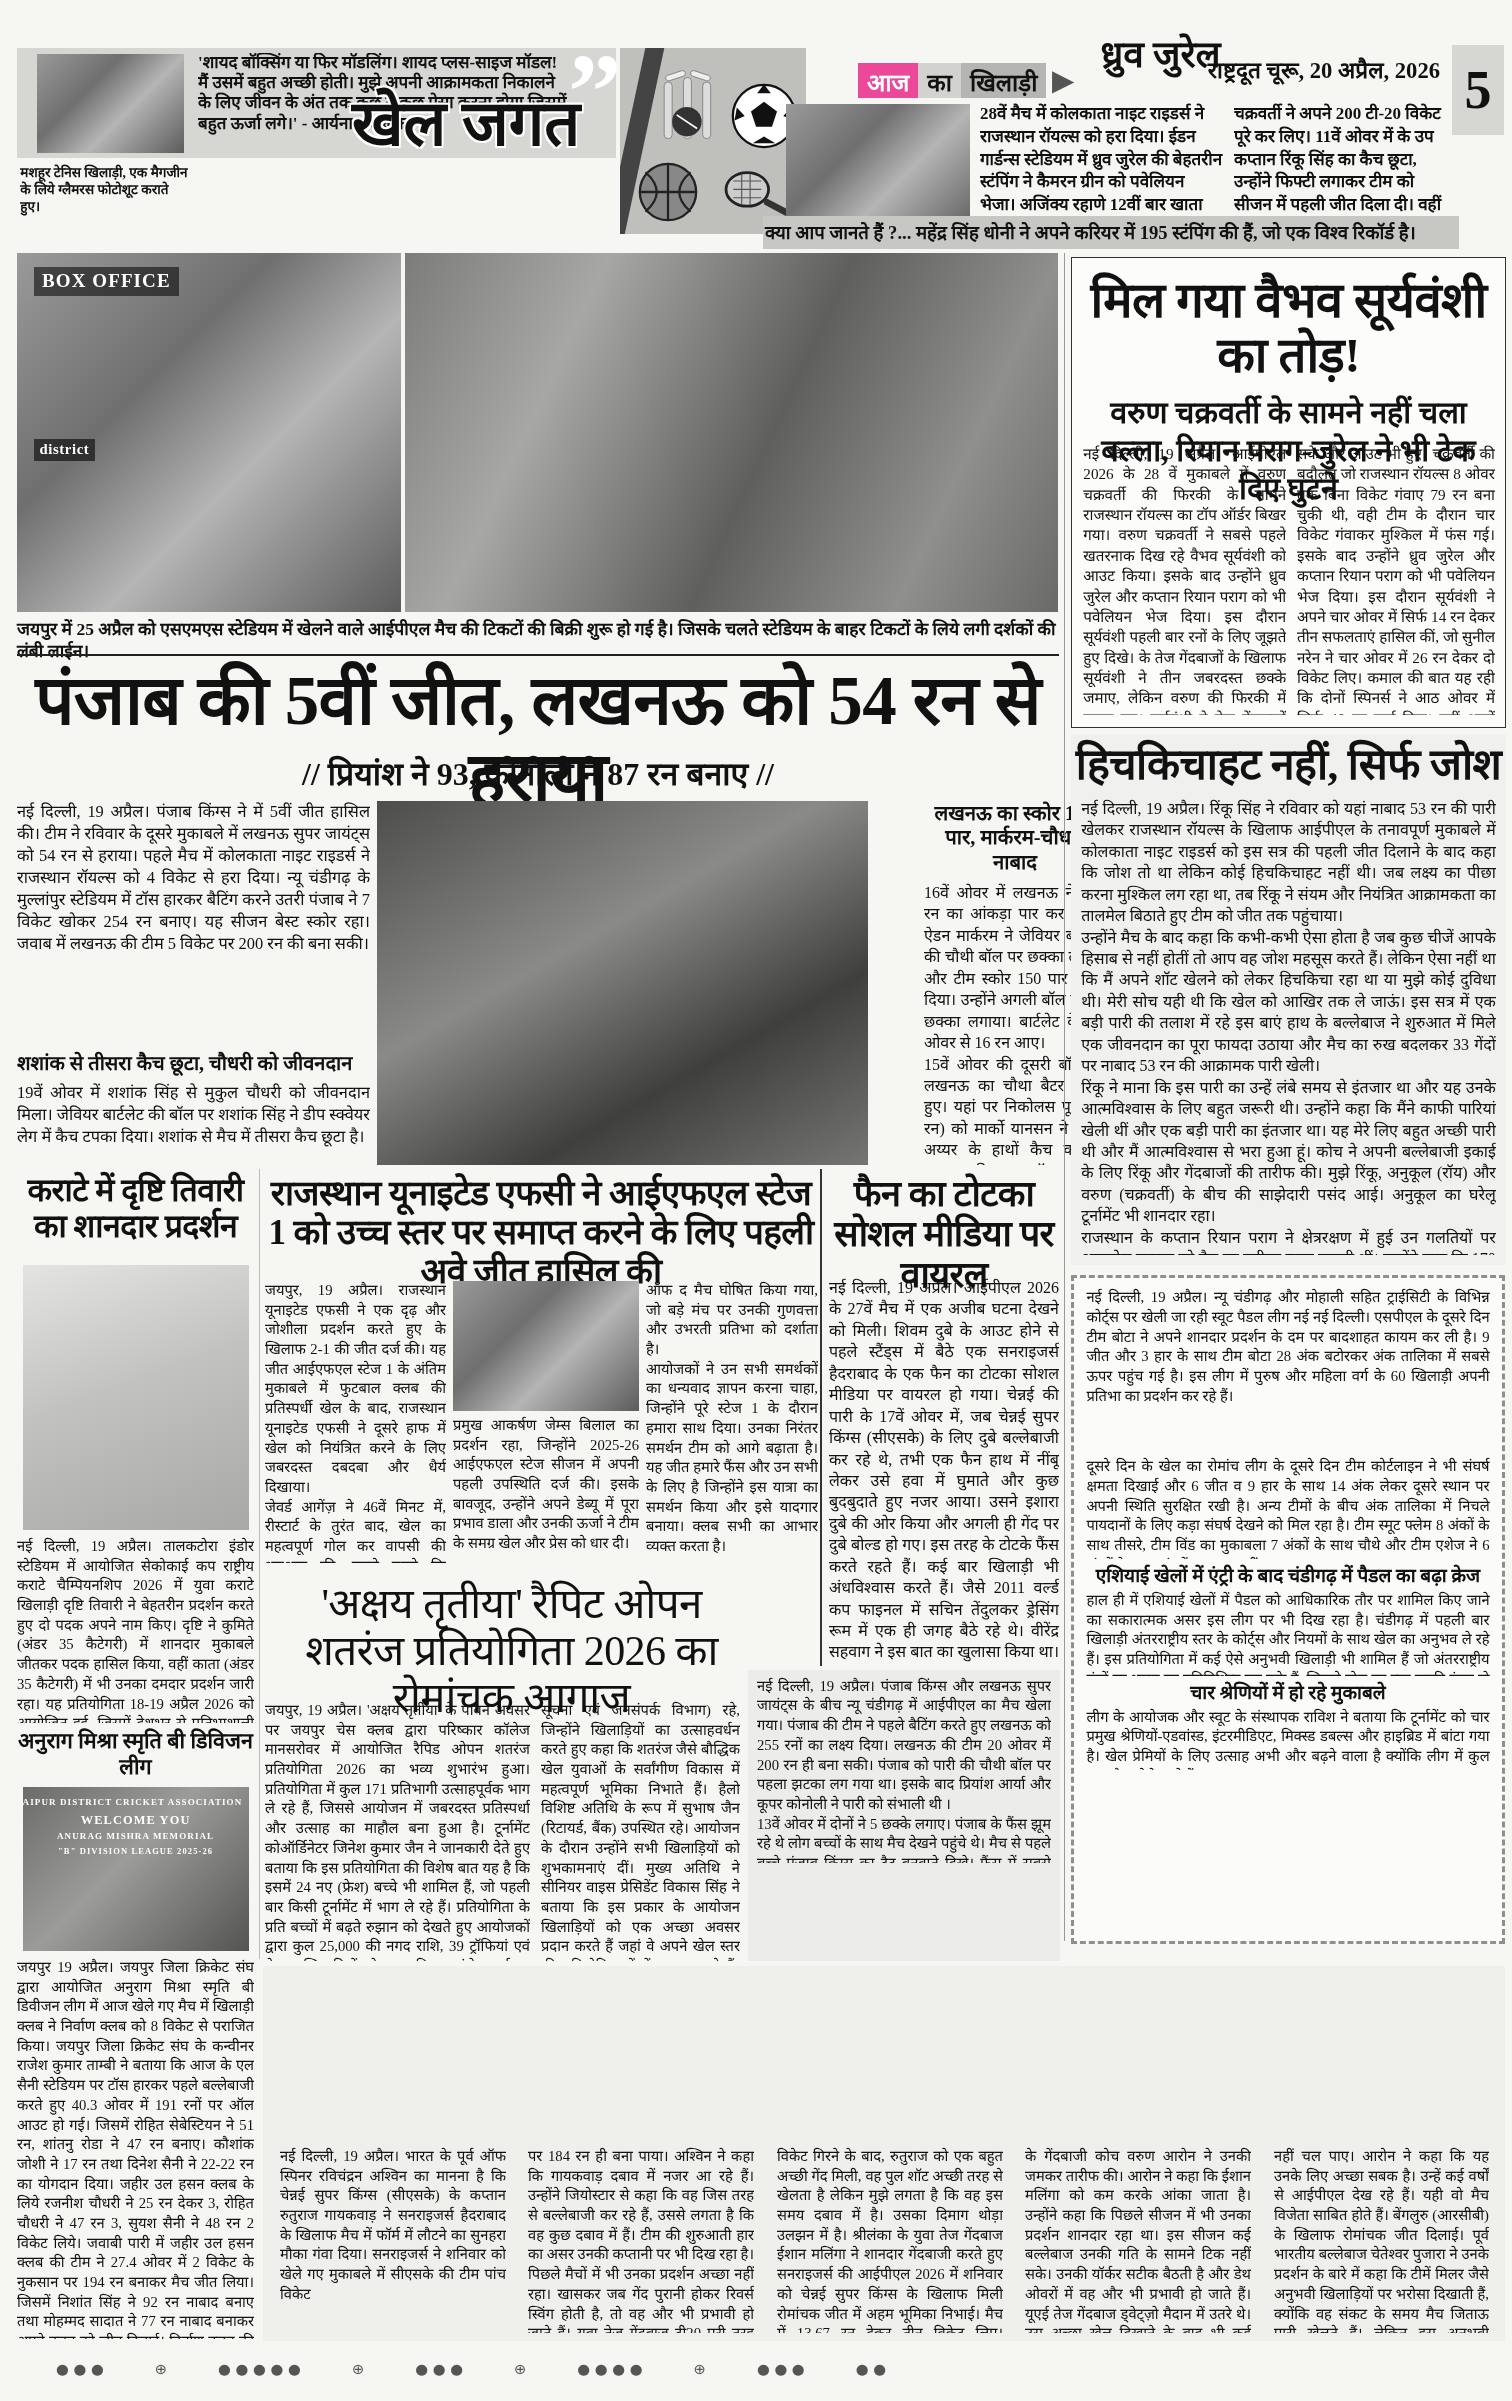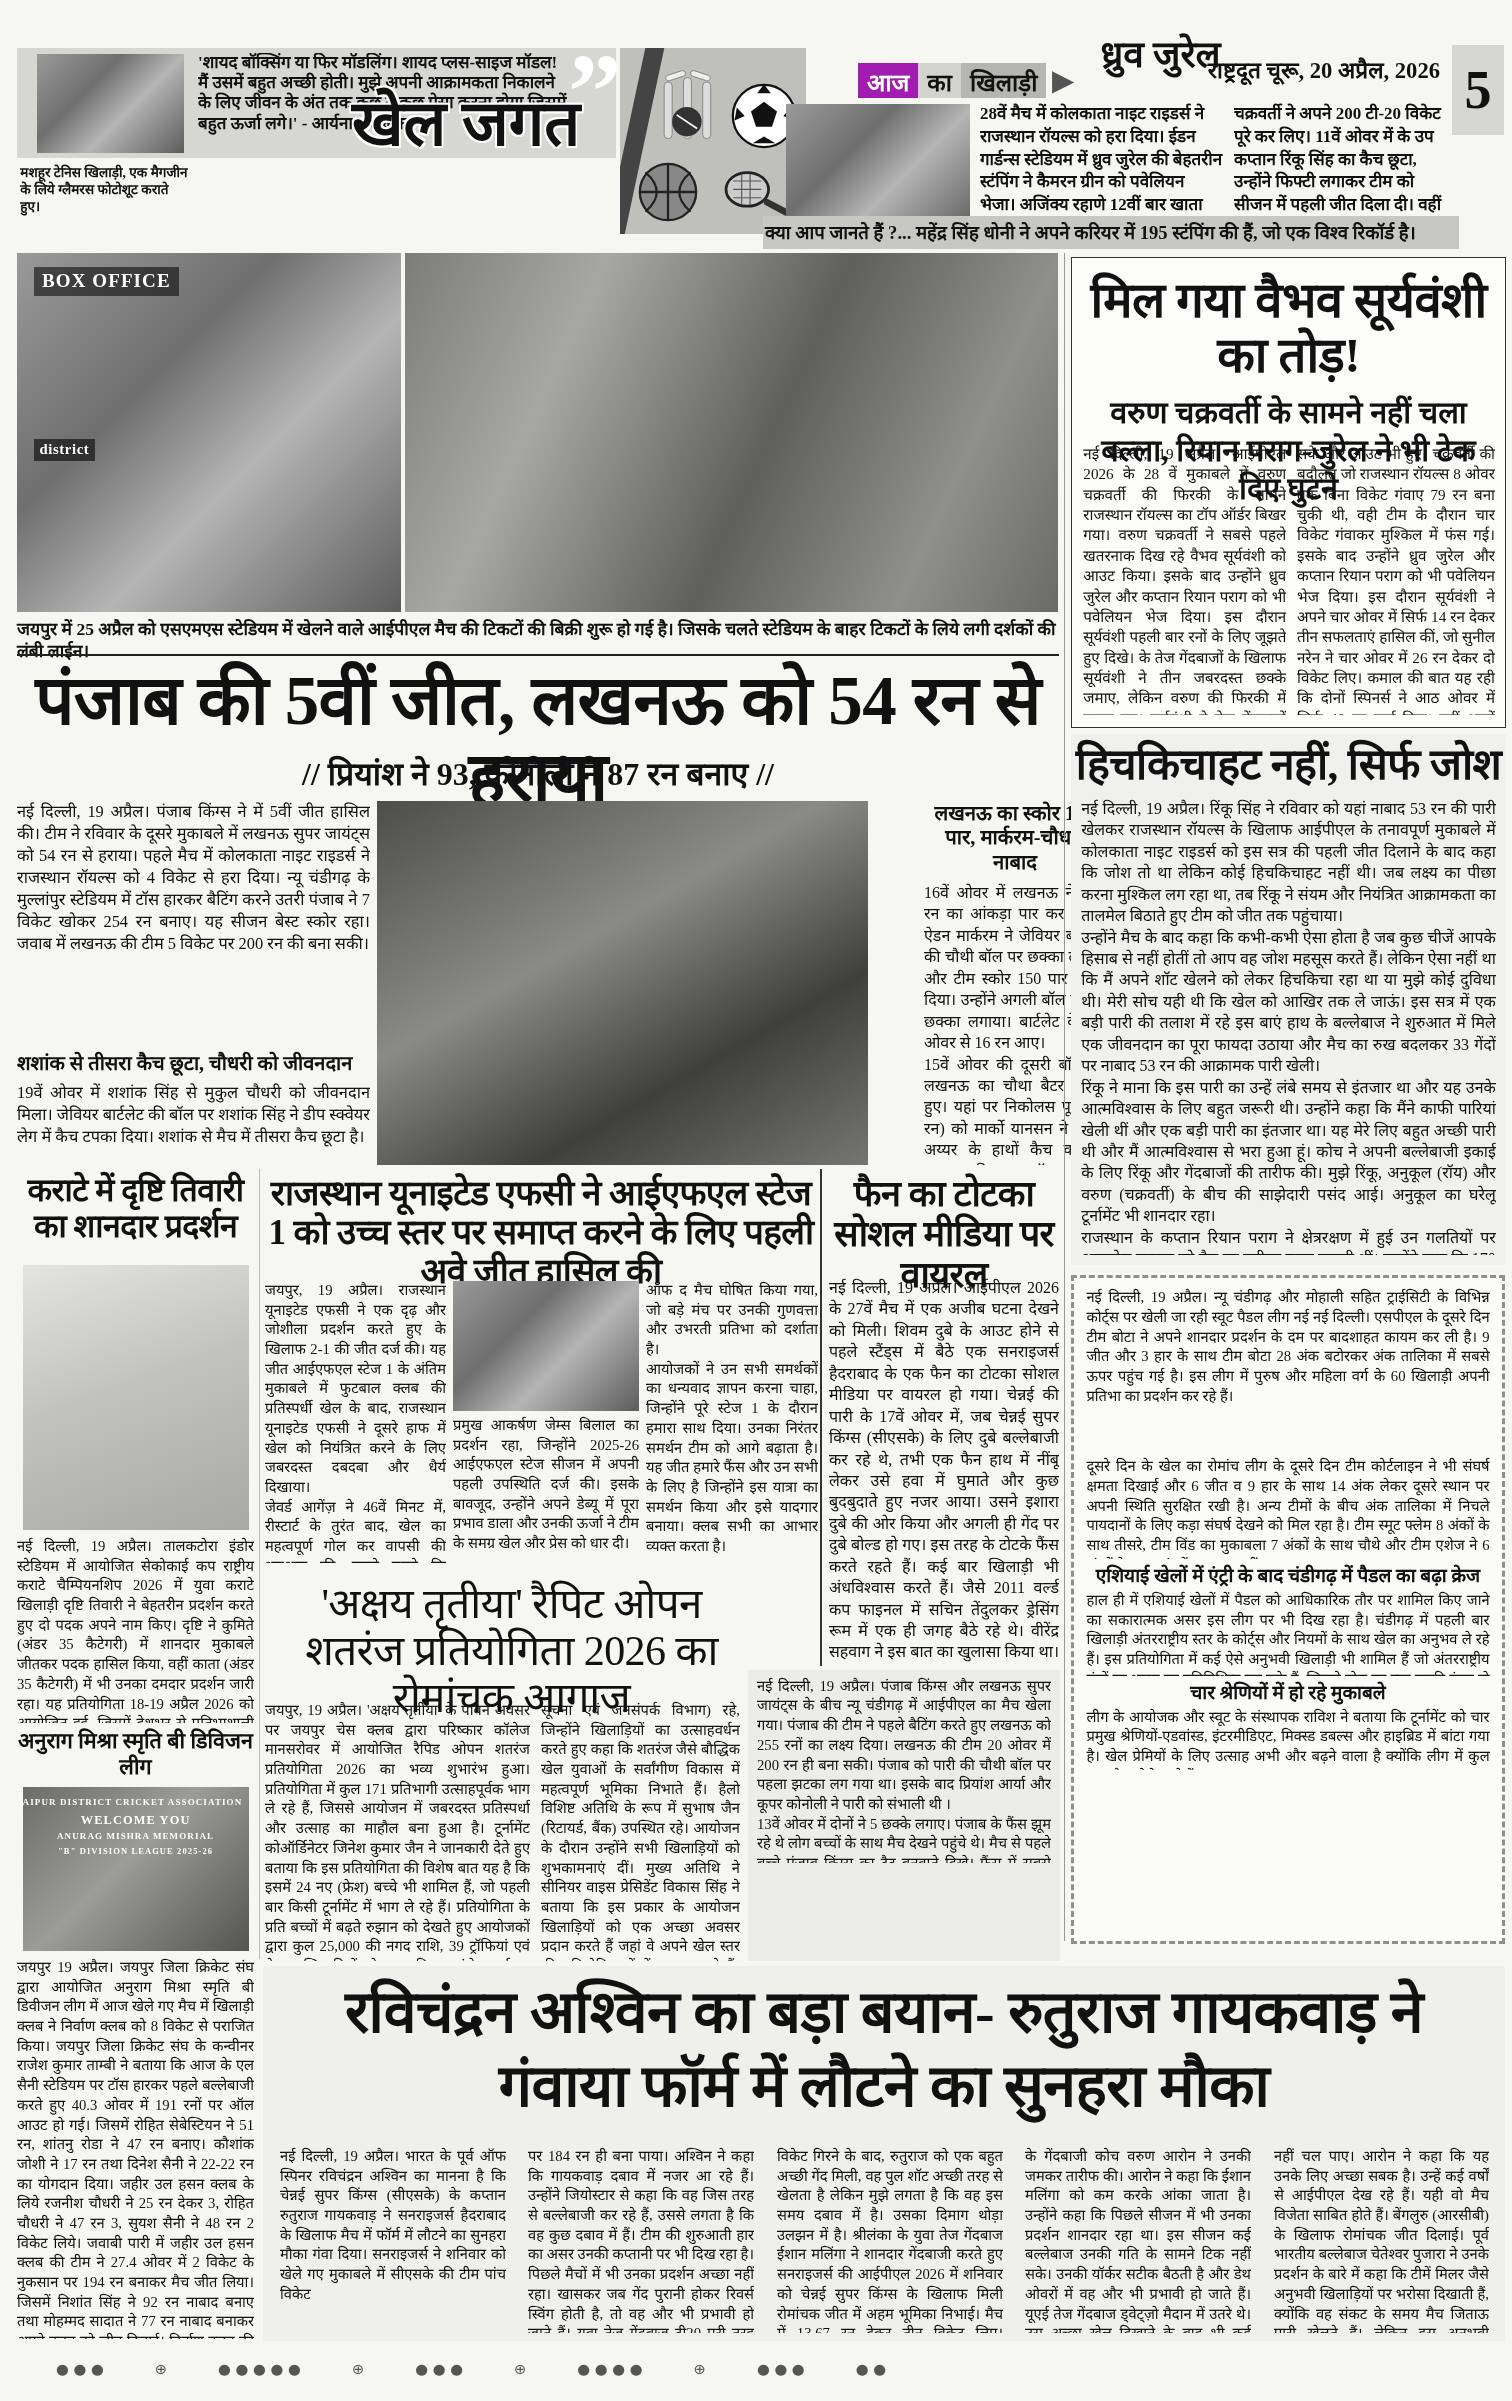--- a/index.html
+++ b/index.html
@@ -63,21 +63,21 @@
   </svg>
   <svg class="abs" style="left:102px;top:119px;" width="73" height="56" viewBox="0 0 130 100">
     <ellipse cx="45" cy="40" rx="38" ry="30" fill="#ccc" stroke="#222" stroke-width="5"></ellipse>
     <path d="M20 25 H70 M20 40 H70 M20 55 H70 M35 12 V68 M50 12 V68" stroke="#555" stroke-width="2"></path>
     <rect x="78" y="55" width="50" height="12" rx="6" fill="#333" transform="rotate(28 78 55)"></rect>
   </svg>
 </div>
 <div class="abs" style="left:308px;top:93px;width:316px;height:76px;font-size:63px;font-weight:bold;text-align:center;line-height:1;color:#111;text-shadow:1.7px 1.7px 0 #fff,-1.7px -1.7px 0 #fff,1.7px -1.7px 0 #fff,-1.7px 1.7px 0 #fff;">खेल जगत</div>
 
 <div class="abs" style="left:858px;top:63px;height:35px;display:flex;align-items:stretch;font-size:24px;">
-  <span class="kicker-seg" style="background:#a21caf;color:#fff;">आज</span>
+  <span class="kicker-seg" style="background:#ec4899;color:#fff;">आज</span>
   <span class="kicker-seg" style="background:#d2d2cf;color:#111;">का</span>
   <span class="kicker-seg" style="background:#b5b5b2;color:#111;">खिलाड़ी</span>
   <span style="color:#555;font-size:29px;line-height:35px;padding-left:5.6px;">▶</span>
 </div>
 <div class="abs" style="left:1042px;top:27px;width:237px;height:48px;font-size:37px;font-weight:bold;text-align:center;">ध्रुव जुरेल</div>
 <div class="abs photo" style="left:786px;top:104px;width:184px;height:133px;"></div>
 <div class="abs bodytext" style="left:980px;top:103px;width:243px;height:136px;font-size:17px;font-weight:bold;text-align:left;">28वें मैच में कोलकाता नाइट राइडर्स ने राजस्थान रॉयल्स को हरा दिया। ईडन गार्डन्स स्टेडियम में ध्रुव जुरेल की बेहतरीन स्टंपिंग ने कैमरन ग्रीन को पवेलियन भेजा। अजिंक्य रहाणे 12वीं बार खाता नहीं खोल सके। वहीं वरुण</div>
 <div class="abs bodytext" style="left:1234px;top:103px;width:209px;height:136px;font-size:17px;font-weight:bold;text-align:left;">चक्रवर्ती ने अपने 200 टी-20 विकेट पूरे कर लिए। 11वें ओवर में के उप कप्तान रिंकू सिंह का कैच छूटा, उन्होंने फिफ्टी लगाकर टीम को सीजन में पहली जीत दिला दी। वहीं कार्तिक त्यागी ने एक ही ओवर में 3 विकेट झटके।</div>
 
 <div class="abs" style="left:1158px;top:54px;width:282px;height:28px;font-size:22.6px;font-weight:bold;text-align:right;">राष्ट्रदूत चूरू, 20 अप्रैल, 2026</div>
@@ -163,21 +163,20 @@
   <div class="bodytext" style="margin:10.2px 12.4px 0;font-size:14.7px;height:169px;">नई दिल्ली, 19 अप्रैल। न्यू चंडीगढ़ और मोहाली सहित ट्राईसिटी के विभिन्न कोर्ट्स पर खेली जा रही स्वूट पैडल लीग नई नई दिल्ली। एसपीएल के दूसरे दिन टीम बोटा ने अपने शानदार प्रदर्शन के दम पर बादशाहत कायम कर ली है। 9 जीत और 3 हार के साथ टीम बोटा 28 अंक बटोरकर अंक तालिका में सबसे ऊपर पहुंच गई है। इस लीग में पुरुष और महिला वर्ग के 60 खिलाड़ी अपनी प्रतिभा का प्रदर्शन कर रहे हैं।</div>
   <div class="bodytext" style="margin:0 12.4px;font-size:14.7px;height:102px;">दूसरे दिन के खेल का रोमांच लीग के दूसरे दिन टीम कोर्टलाइन ने भी संघर्ष क्षमता दिखाई और 6 जीत व 9 हार के साथ 14 अंक लेकर दूसरे स्थान पर अपनी स्थिति सुरक्षित रखी है। अन्य टीमों के बीच अंक तालिका में निचले पायदानों के लिए कड़ा संघर्ष देखने को मिल रहा है। टीम स्मूट फ्लेम 8 अंकों के साथ तीसरे, टीम विंड का मुकाबला 7 अंकों के साथ चौथे और टीम एशेज ने 6 अंकों के साथ पांचवें स्थान पर रहीं।</div>
   <div class="subhead" style="font-size:19px;margin:5.6px 0 3.4px;">एशियाई खेलों में एंट्री के बाद चंडीगढ़ में पैडल का बढ़ा क्रेज</div>
   <div class="bodytext" style="margin:0 12.4px;font-size:14.7px;height:85px;">हाल ही में एशियाई खेलों में पैडल को आधिकारिक तौर पर शामिल किए जाने का सकारात्मक असर इस लीग पर भी दिख रहा है। चंडीगढ़  में पहली बार खिलाड़ी अंतरराष्ट्रीय स्तर के कोर्ट्स और नियमों के साथ खेल का अनुभव ले रहे हैं। इस प्रतियोगिता में कई ऐसे अनुभवी खिलाड़ी भी शामिल हैं जो अंतरराष्ट्रीय मंचों पर भारत का प्रतिनिधित्व कर चुके हैं, जिससे खेल का स्तर काफी ऊंचा हो गया है।</div>
   <div class="subhead" style="font-size:19px;margin:5.6px 0 3.4px;text-align:center;">चार श्रेणियों में हो रहे मुकाबले</div>
   <div class="bodytext" style="margin:0 12.4px;font-size:14.7px;height:62px;">लीग के आयोजक और स्वूट के संस्थापक राविश ने बताया कि टूर्नामेंट को चार प्रमुख श्रेणियों-एडवांस्ड, इंटरमीडिएट, मिक्स्ड डबल्स और हाइब्रिड में बांटा गया है। खेल प्रेमियों के लिए उत्साह अभी और बढ़ने वाला है क्योंकि लीग में कुल 130 मैच खेले जाने हैं।</div>
 
 </div>
 
 <div class="abs" style="left:263px;top:1966px;width:1242px;height:375px;background:#efefec;overflow:hidden;">
-  <div class="headline" style="font-size:59px;margin:10.2px 34px 0;line-height:1.25;">रविचंद्रन अश्विन का बड़ा बयान- रुतुराज गायकवाड़ ने गंवाया फॉर्म में लौटने का सुनहरा मौका</div>
   <div class="abs bodytext" style="left:17px;top:181px;width:226px;height:186px;font-size:14.7px;">नई दिल्ली, 19 अप्रैल। भारत के पूर्व ऑफ स्पिनर रविचंद्रन अश्विन का मानना है कि चेन्नई सुपर किंग्स (सीएसके) के कप्तान रुतुराज गायकवाड़ ने सनराइजर्स हैदराबाद के खिलाफ मैच में फॉर्म में लौटने का सुनहरा मौका गंवा दिया। सनराइजर्स ने शनिवार को खेले गए मुकाबले में सीएसके की टीम पांच विकेट</div>
   <div class="abs bodytext" style="left:265px;top:181px;width:226px;height:186px;font-size:14.7px;">पर 184 रन ही बना पाया। अश्विन ने कहा कि गायकवाड़ दबाव में नजर आ रहे हैं। उन्होंने जियोस्टार से कहा कि वह जिस तरह से बल्लेबाजी कर रहे हैं, उससे लगता है कि वह कुछ दबाव में हैं। टीम की शुरुआती हार का असर उनकी कप्तानी पर भी दिख रहा है। पिछले मैचों में भी उनका प्रदर्शन अच्छा नहीं रहा। खासकर जब गेंद पुरानी होकर रिवर्स स्विंग होती है, तो वह और भी प्रभावी हो जाते हैं। युवा तेज गेंदबाज टी20 पूरी तरह फिट हैं। स्टुएज के पास क्रीज पर कुछ समय बिताने , कुछ रन बनाने और फॉर्म में वापसी करने का सुनहरा अवसर था। लेकिन वह मौका गंवा बैठे।</div>
   <div class="abs bodytext" style="left:514px;top:181px;width:226px;height:186px;font-size:14.7px;">विकेट गिरने के बाद, रुतुराज को एक बहुत अच्छी गेंद मिली, वह पुल शॉट अच्छी तरह से खेलता है लेकिन मुझे लगता है कि वह इस समय दबाव में है। उसका दिमाग थोड़ा उलझन में है। श्रीलंका के युवा तेज गेंदबाज ईशान मलिंगा ने शानदार गेंदबाजी करते हुए सनराइजर्स की आईपीएल 2026 में शनिवार को चेन्नई सुपर किंग्स के खिलाफ मिली रोमांचक जीत में अहम भूमिका निभाई। मैच में 13.67 रन देकर तीन विकेट लिए। सनराइजर्स</div>
   <div class="abs bodytext" style="left:762px;top:181px;width:226px;height:186px;font-size:14.7px;">के गेंदबाजी कोच वरुण आरोन ने उनकी जमकर तारीफ की। आरोन ने कहा कि ईशान मलिंगा को कम करके आंका जाता है। उन्होंने कहा कि पिछले सीजन में भी उनका प्रदर्शन शानदार रहा था। इस सीजन कई बल्लेबाज उनकी गति के सामने टिक नहीं सके। उनकी यॉर्कर सटीक बैठती है और डेथ ओवरों में वह और भी प्रभावी हो जाते हैं। यूएई तेज गेंदबाज ड्वेट्ज़ो मैदान में उतरे थे। उस अच्छा खेल दिखाने के बाद भी कई बल्लेबाज उनके सामने नहीं चल पाए थे।</div>
   <div class="abs bodytext" style="left:1011px;top:181px;width:215px;height:186px;font-size:14.7px;">नहीं चल पाए। आरोन ने कहा कि यह उनके लिए अच्छा सबक है। उन्हें कई वर्षों से आईपीएल देख रहे हैं। यही वो मैच विजेता साबित होते हैं। बेंगलुरु (आरसीबी) के खिलाफ रोमांचक जीत दिलाई। पूर्व भारतीय बल्लेबाज चेतेश्वर पुजारा ने उनके प्रदर्शन के बारे में कहा कि टीमें मिलर जैसे अनुभवी खिलाड़ियों पर भरोसा दिखाती हैं, क्योंकि वह संकट के समय मैच जिताऊ पारी खेलते हैं। लेकिन इस अनुभवी बल्लेबाज को उनकी कप्तानी में भी आजमाया जाना चाहिए। मैच जिताऊ पारी खेली। दिल्ली कैपिटल्स को रॉयल चैलेंजर्स</div>
 </div>
 
 <div class="abs footer-marks" style="left:56px;top:2357px;width:1400px;height:22.6px;">
   <span>● ● ●</span>
   <span>⊕</span>

